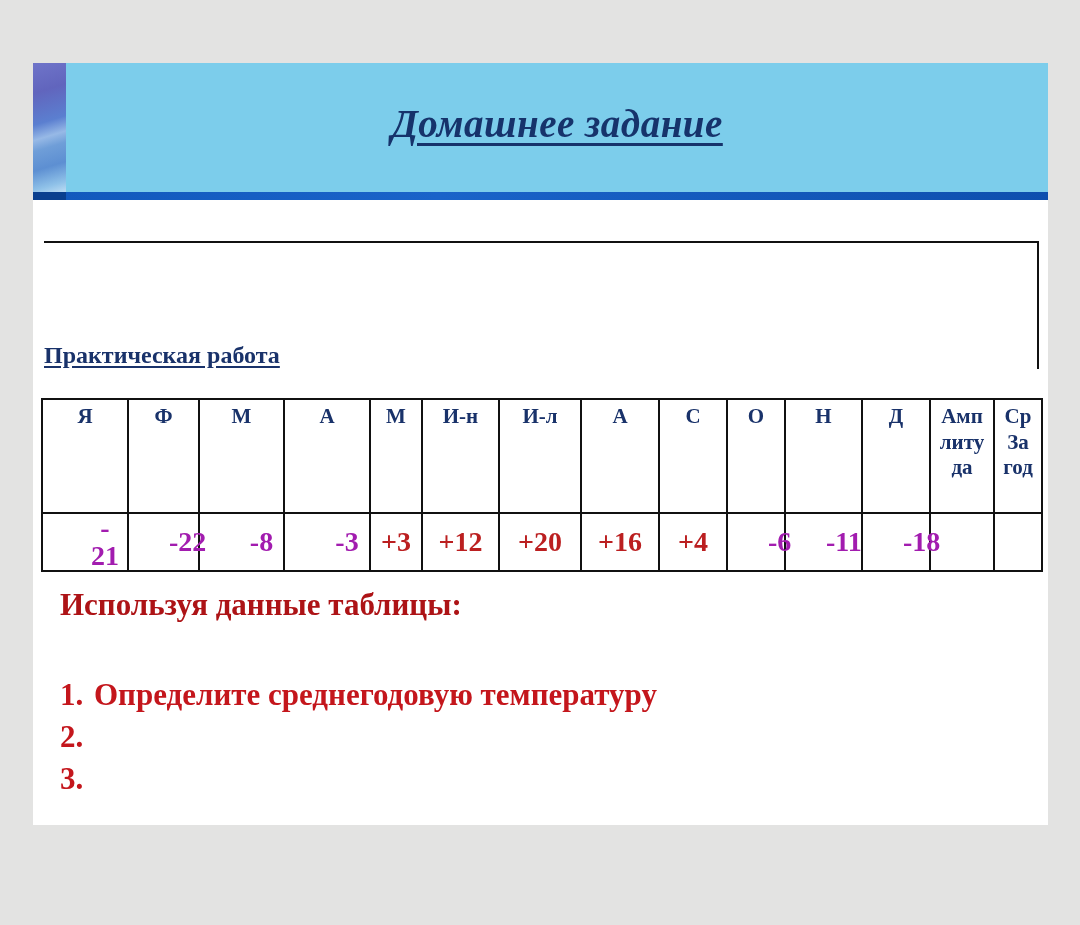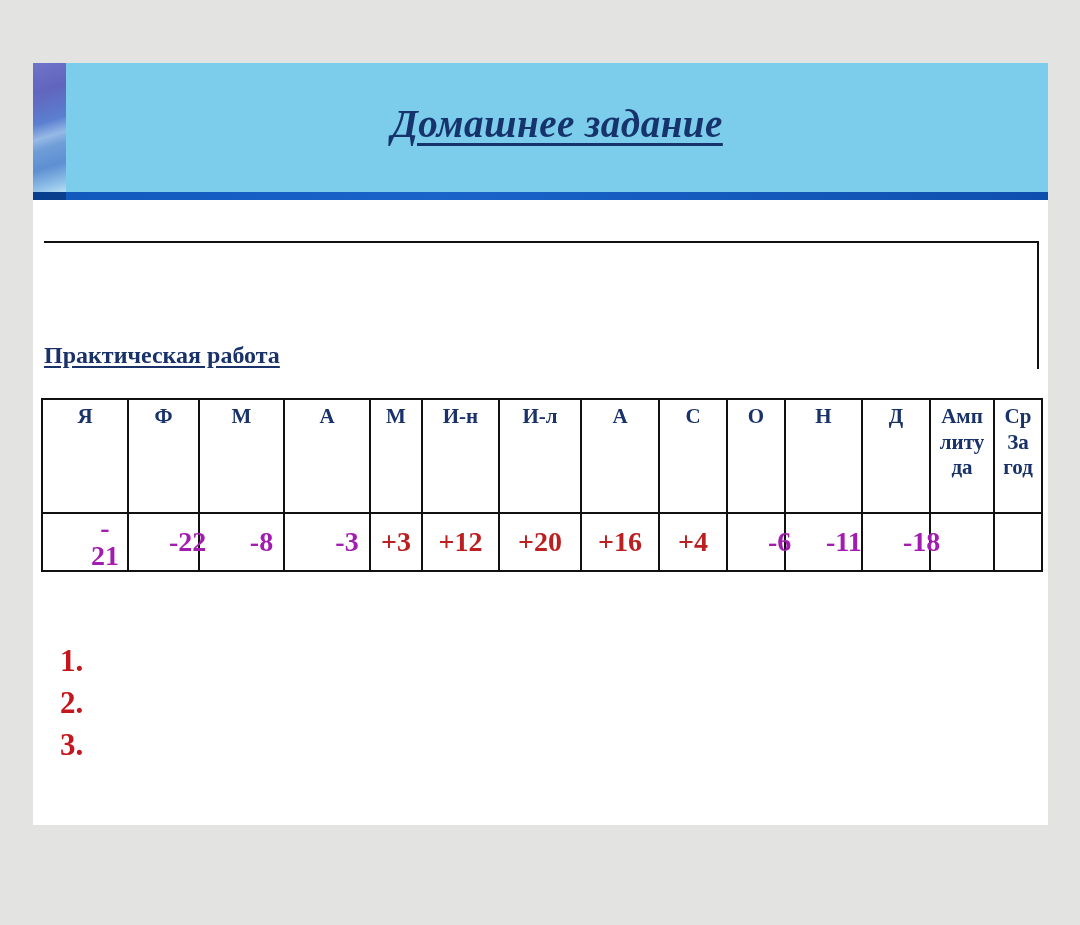--- a/index.html
+++ b/index.html
@@ -264,23 +264,25 @@
           <td class="neg">-6</td>
           <td class="neg">-11</td>
           <td class="neg">-18</td>
           <td class="blank"></td>
           <td class="blank"></td>
         </tr>
       </tbody>
     </table>
 
     <div class="instructions">
+      <div class="instr-heading">Используя данные таблицы:</div>
       <ol class="instr-list">
         <li>
           <span class="num">1.</span>
+          <span>Определите среднегодовую температуру</span>
         </li>
         <li>
           <span class="num">2.</span>
         </li>
         <li>
           <span class="num">3.</span>
         </li>
       </ol>
     </div>
 

